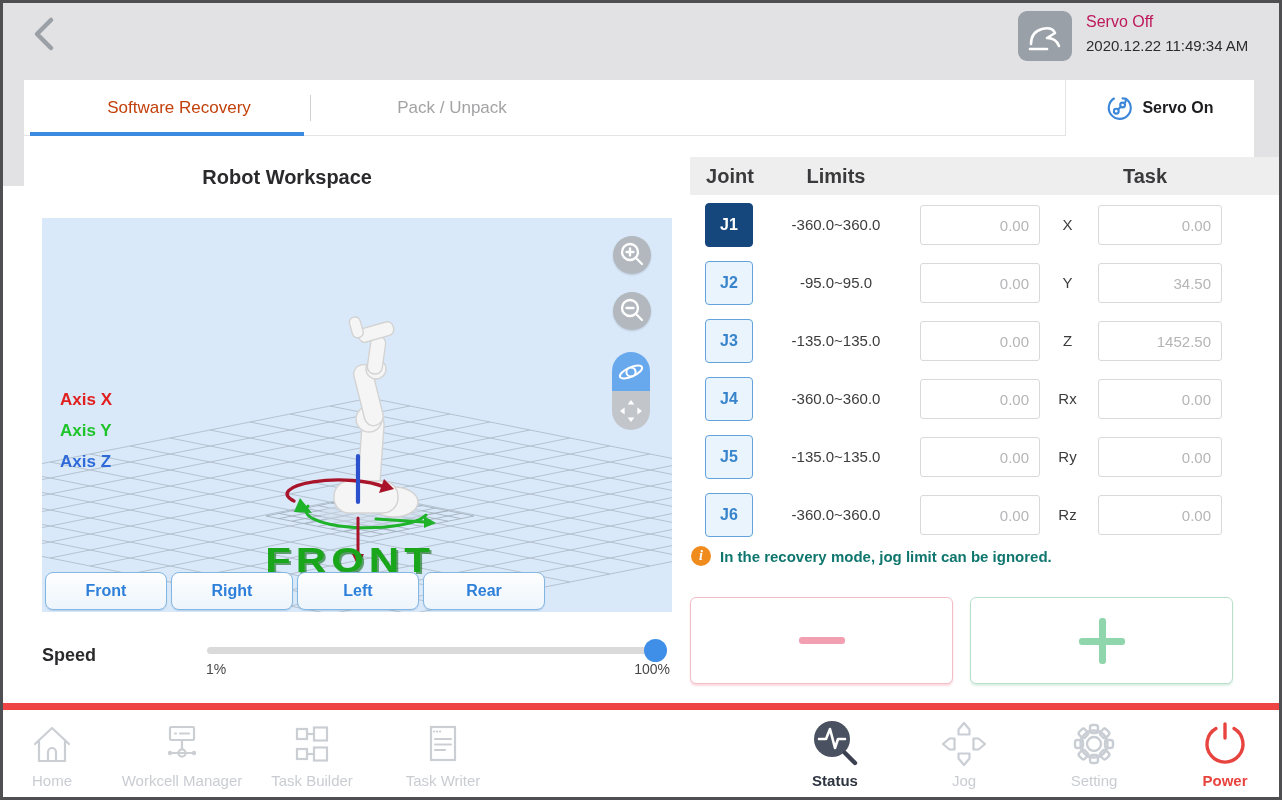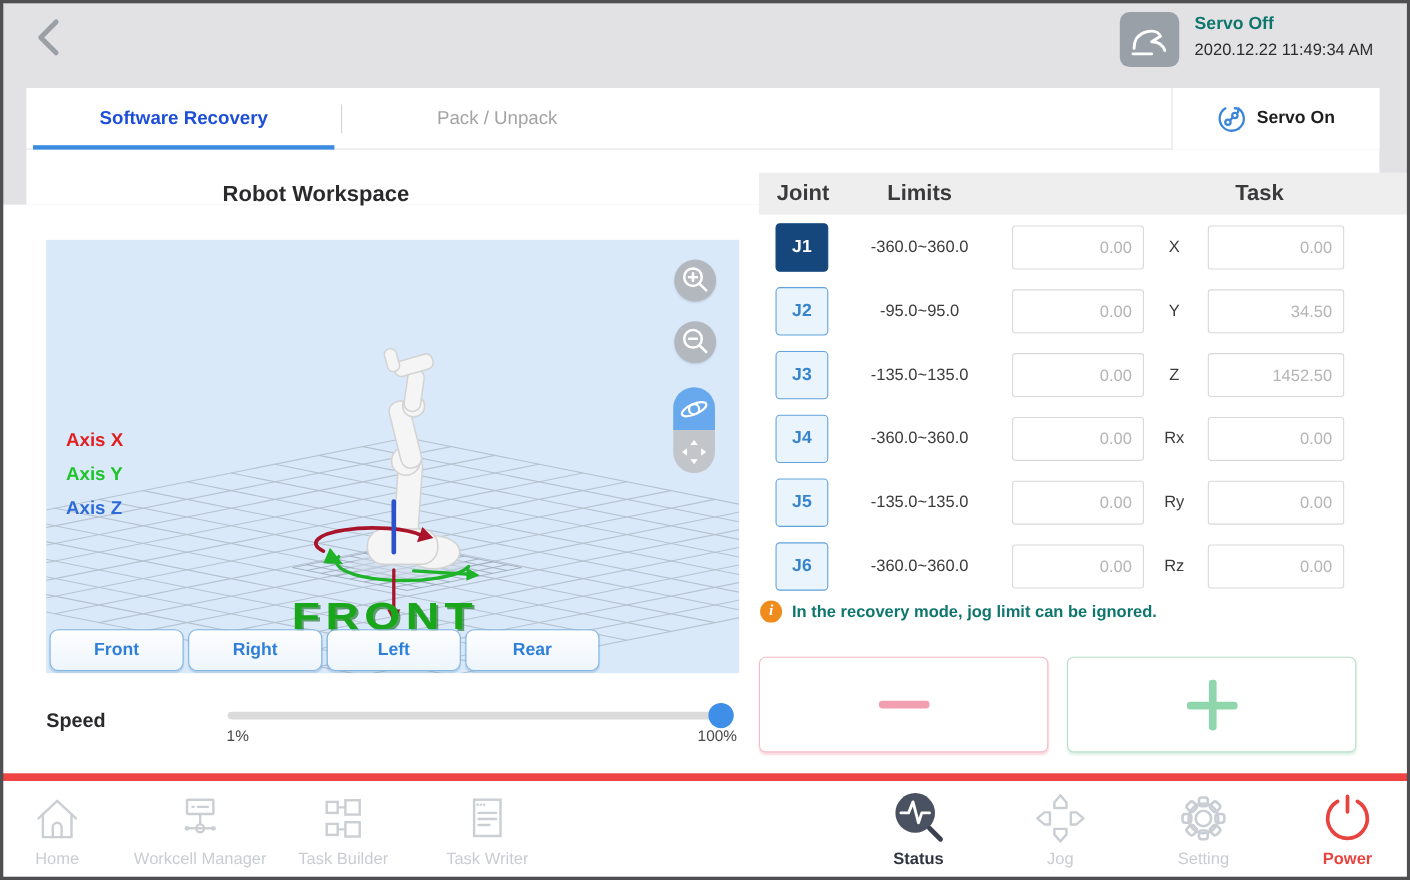--- a/index.html
+++ b/index.html
@@ -4,28 +4,28 @@
 <style>
   * { margin:0; padding:0; box-sizing:border-box; }
   html,body { width:1282px; height:800px; }
   body { font-family:"Liberation Sans", sans-serif; background:#fff; overflow:hidden; }
   .screen { position:relative; width:1282px; height:800px; background:#e2e2e4; overflow:hidden; }
   .frame { position:absolute; inset:0; border:3px solid #4f4f52; pointer-events:none; z-index:60; }
 
   
   .back-btn { position:absolute; left:24px; top:12px; width:44px; height:44px; cursor:pointer; }
   .servo-box { position:absolute; left:1018px; top:11px; width:54px; height:50px; background:#99a0a8; border-radius:9px; display:flex; align-items:center; justify-content:center; }
-  .servo-status { position:absolute; left:1086px; top:13px; font-size:16px; font-weight:bold; color:#0f766e; }
+  .servo-status { position:absolute; left:1086px; top:13px; font-size:16px; font-weight:normal; color:#be185d; }
   .servo-datetime { position:absolute; left:1086px; top:37px; font-size:15px; color:#2c2c2e; }
 
   
   .tab-card { position:absolute; left:24px; top:80px; width:1230px; height:106px; background:#fff; }
   .tab-row { position:relative; height:56px; border-bottom:1px solid #e4e4e6; }
   .tab { position:absolute; top:0; height:56px; line-height:56px; text-align:center; font-size:17px; cursor:pointer; }
-  .tab-recovery { left:0; width:286px; color:#1d4ed8; font-weight:bold; }
+  .tab-recovery { left:12px; width:286px; color:#c2410c; font-weight:normal; }
   .tab-underline { position:absolute; left:6px; bottom:-1px; width:274px; height:4px; background:#3b8ce0; }
   .tab-sep { position:absolute; left:286px; top:15px; width:1px; height:26px; background:#d2d2d4; }
   .tab-pack { left:287px; width:282px; color:#a3a3a5; }
   .servo-on-btn { position:absolute; right:0; top:0; width:189px; height:56px; border-left:1px solid #e4e4e6; display:flex; align-items:center; justify-content:center; gap:9px; cursor:pointer; background:#fff; }
   .servo-on-btn span { font-size:16px; font-weight:bold; color:#1d1d1f; }
 
   
   .main-panel { position:absolute; left:0; top:186px; right:0; bottom:97px; background:#fff; }
 
   .rw-label { position:absolute; left:150px; top:166px; width:222px; text-align:right; font-size:20px; font-weight:bold; color:#2a2a2c; z-index:5;}

